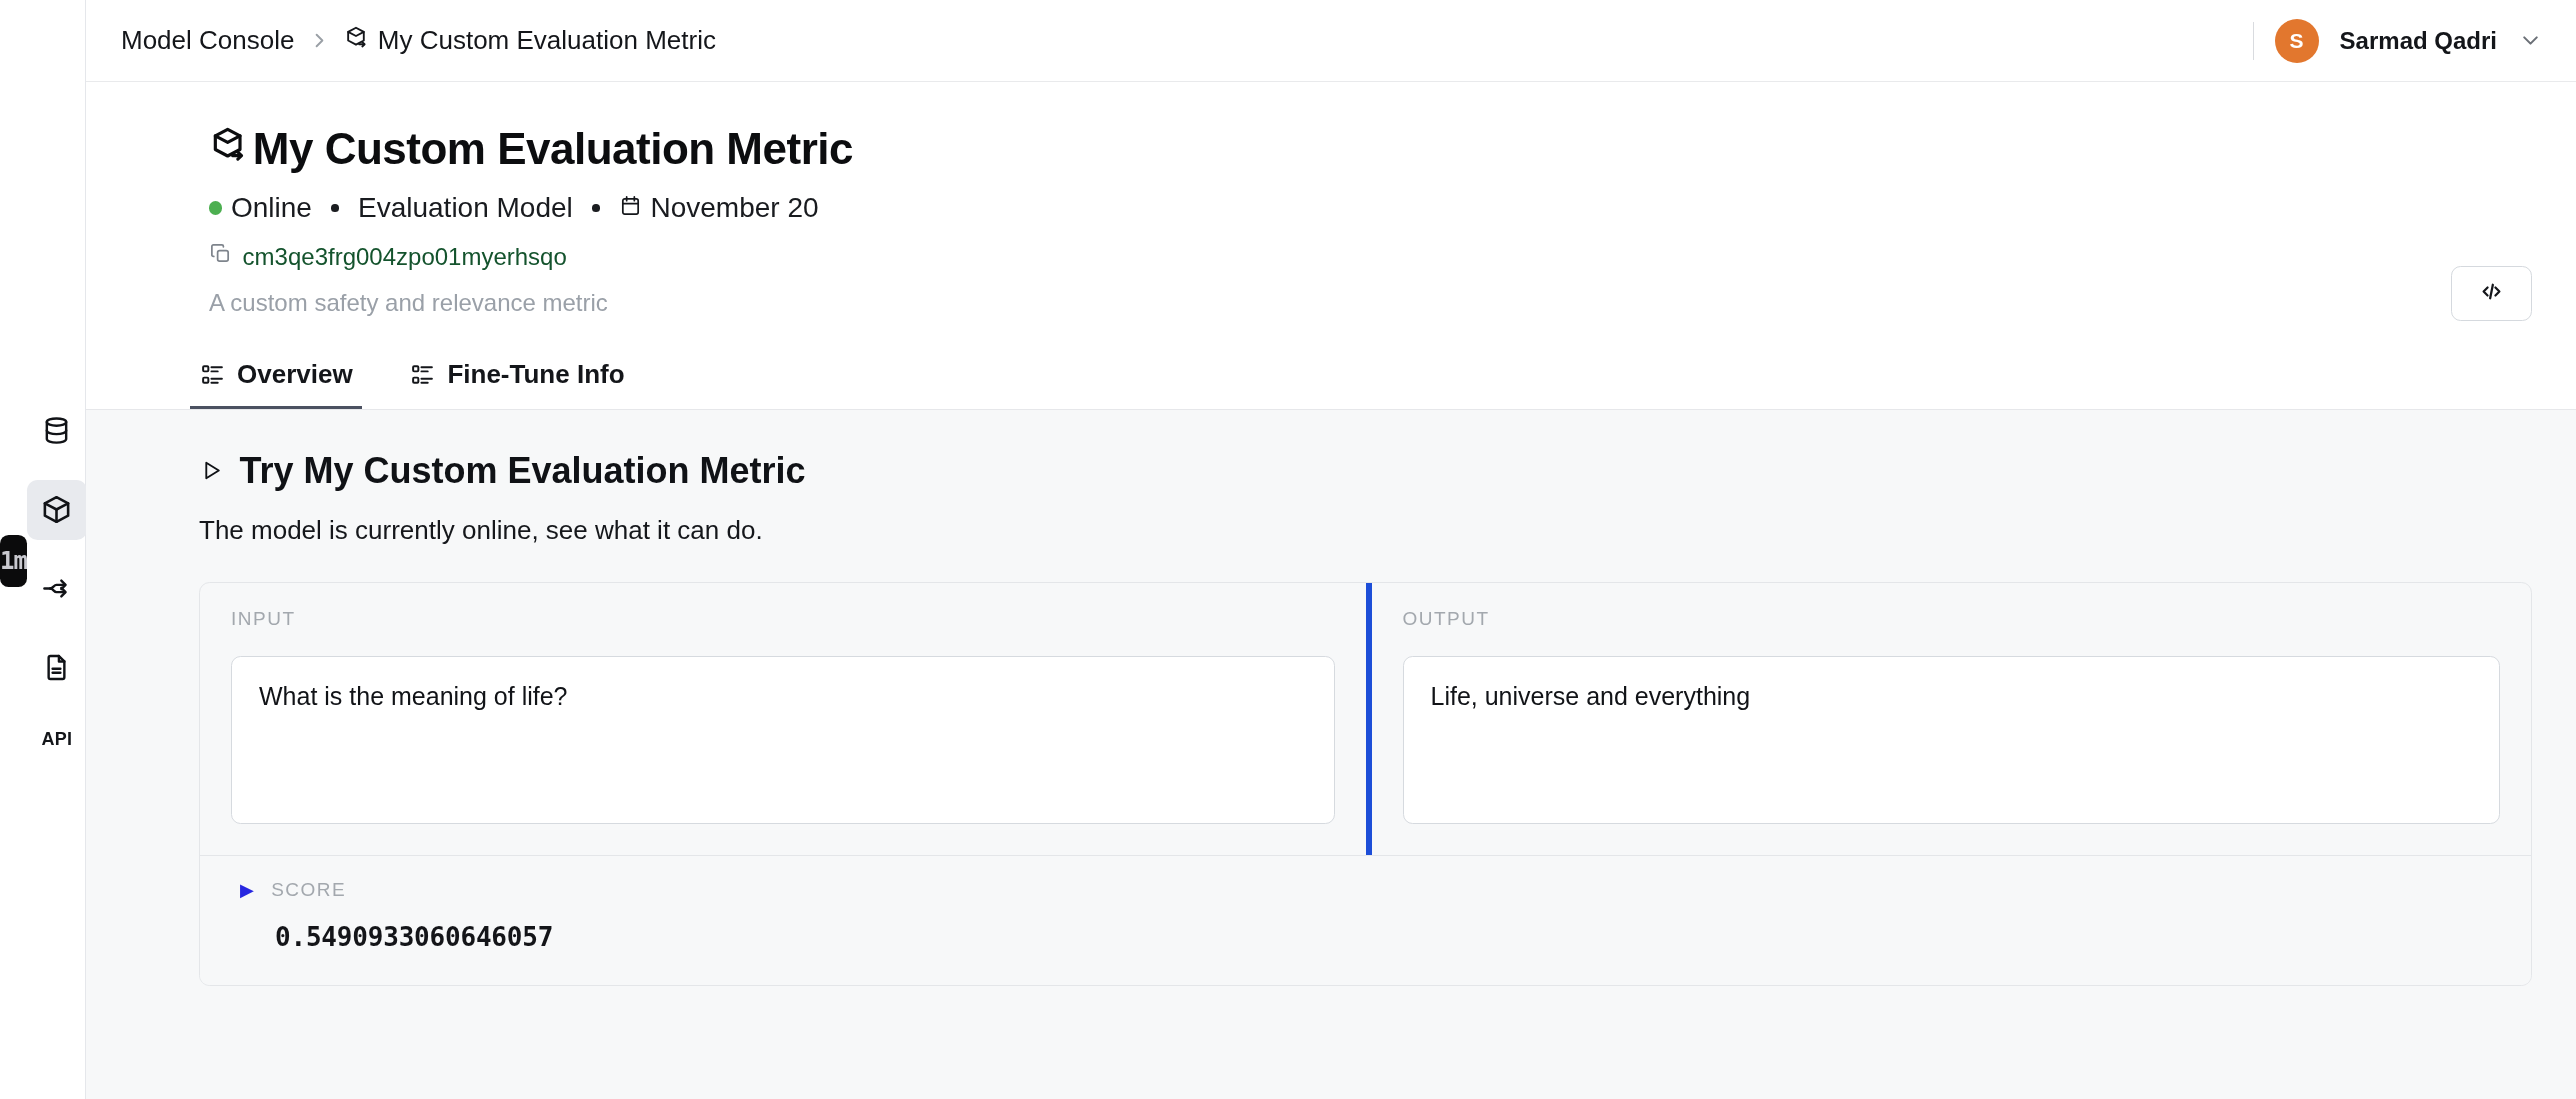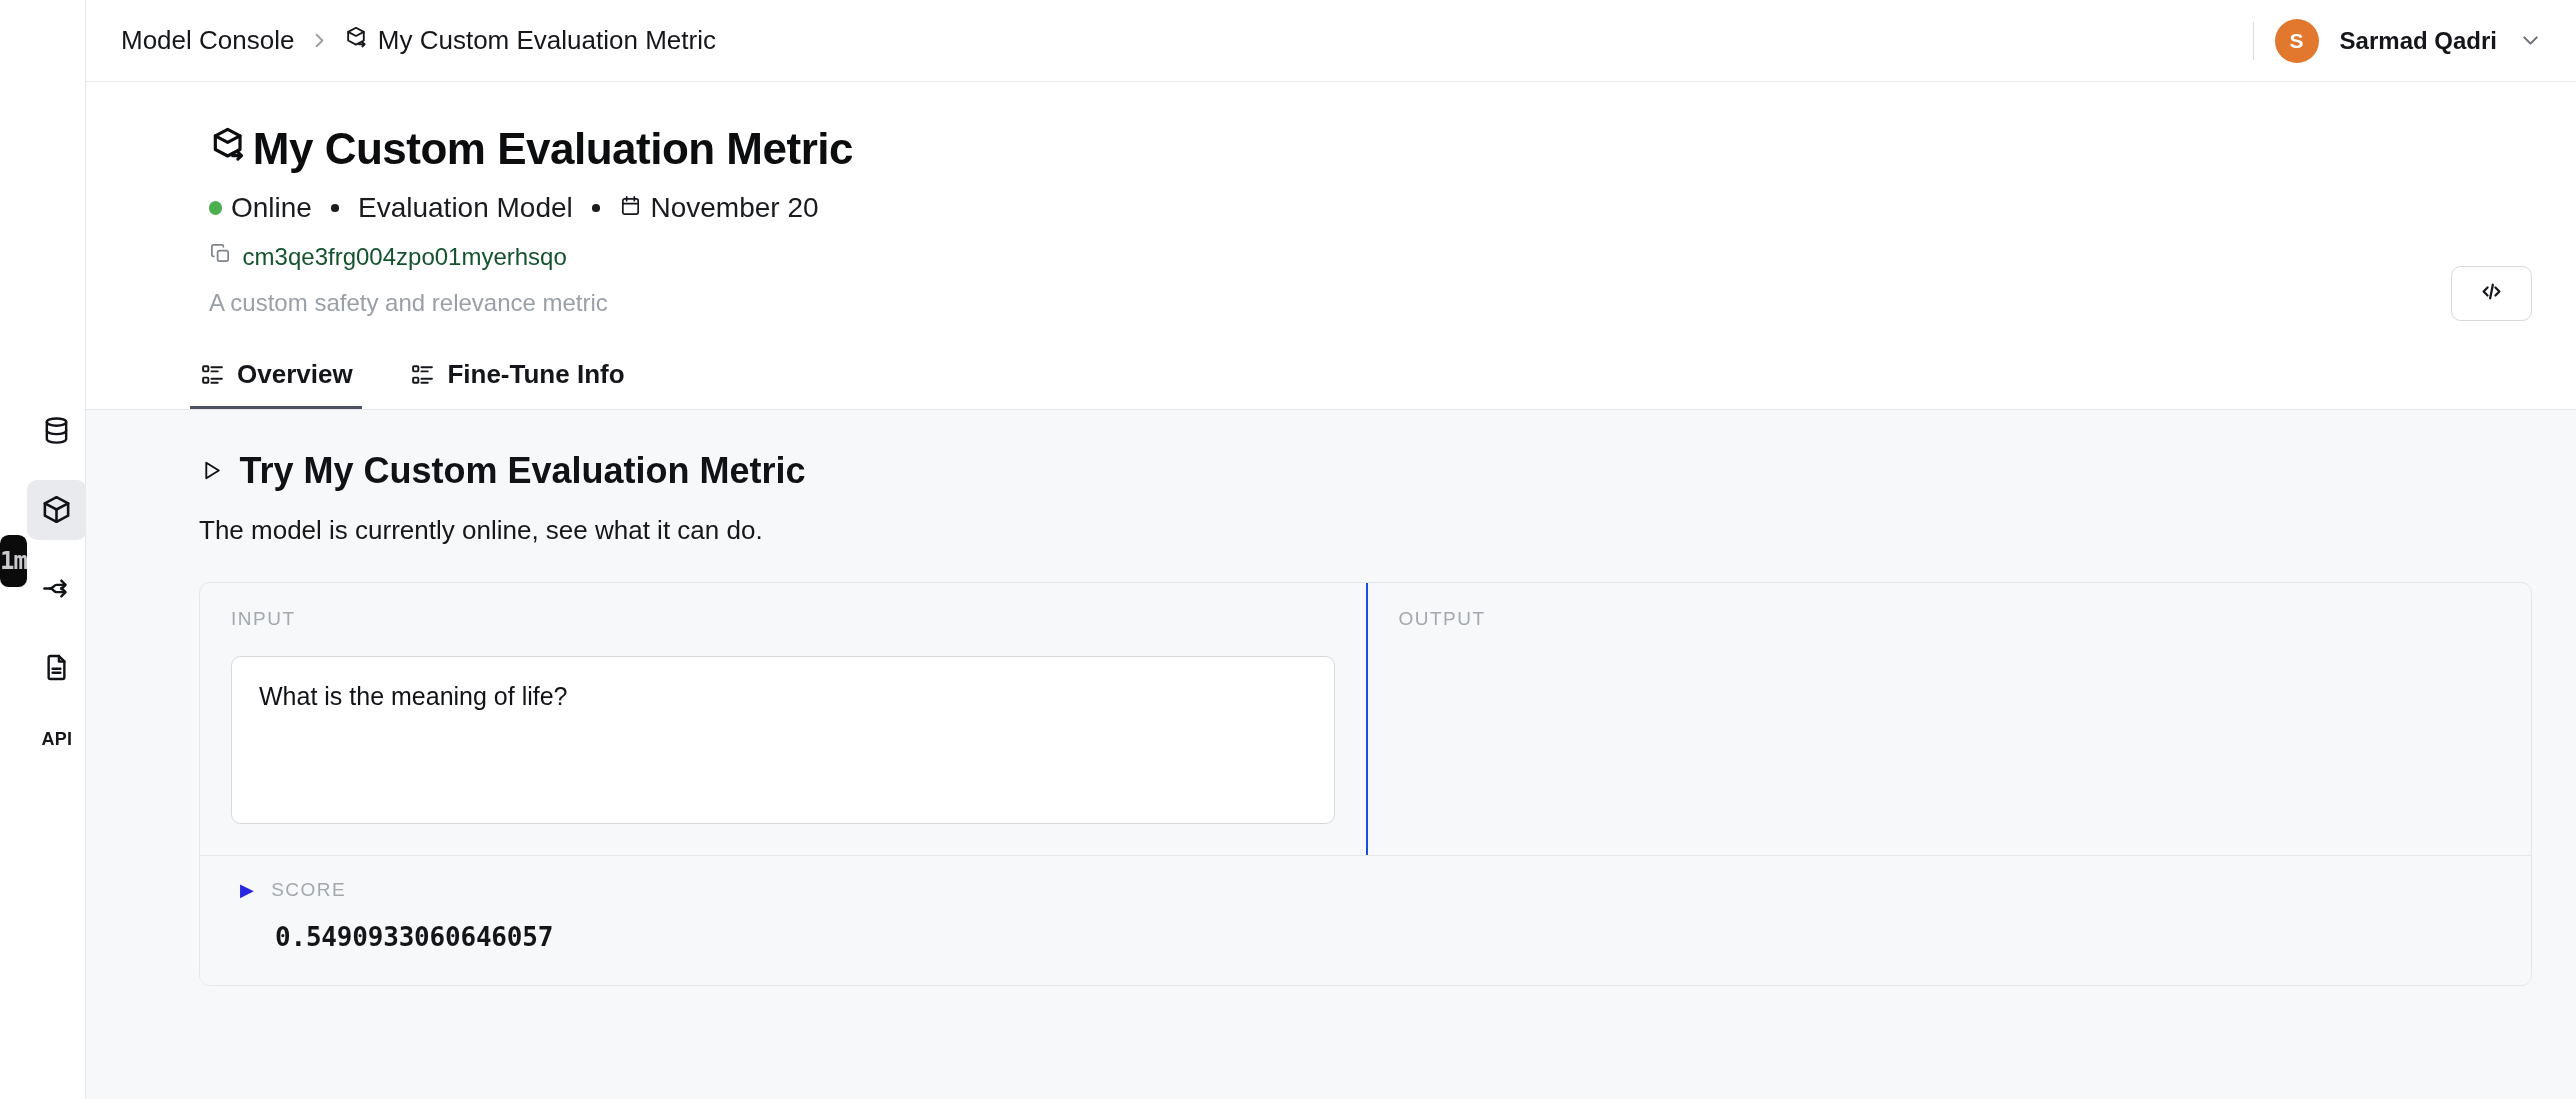--- a/index.html
+++ b/index.html
@@ -109,21 +109,21 @@
   .try-sub { margin-top: 23px; font-size: 26px; color: #15171b; }
 
   .panel {
     margin-top: 36px;
     border: 1px solid #e4e6e9; border-radius: 10.6px;
     background: #f7f8f9;
     overflow: hidden;
   }
   .io-row { display: flex; }
   .io-col { flex: 1 1 50%; padding: 25px 31px 31px 31px; min-width: 0; }
-  .io-col + .io-col { border-left: 2px solid #1d4ed8; }
+  .io-col + .io-col { border-left: 6px solid #1d4ed8; }
   .io-label { font-size: 19px; letter-spacing: 1.5px; color: #a3a8ae; font-family: "Liberation Sans", sans-serif; }
   .io-box {
     margin-top: 26px; height: 168px;
     background: #fff; border: 1px solid #d6dadf; border-radius: 9.6px;
     padding: 25px 27px; font-size: 25px; color: #111317;
   }
   .score-sec { border-top: 1px solid #e4e6e9; padding: 23px 31px 33px 40px; background: #f7f8f9; }
   .score-head { display: flex; align-items: center; gap: 17.3px; }
   .score-caret { color: #2727e0; font-size: 18px; line-height: 1; }
   .score-key { font-size: 19px; letter-spacing: 1.5px; color: #a3a8ae; }
@@ -323,20 +323,21 @@
       <div class="try-sub">The model is currently online, see what it can do.</div>
 
       <div class="panel">
         <div class="io-row">
           <div class="io-col">
             <div class="io-label">INPUT</div>
             <div class="io-box">What is the meaning of life?</div>
           </div>
           <div class="io-col">
             <div class="io-label">OUTPUT</div>
+            <div class="io-box">Life, universe and everything</div>
           </div>
         </div>
 
         <div class="score-sec">
           <div class="score-head">
             <span class="score-caret">▶</span>
             <span class="score-key">SCORE</span>
           </div>
           <div class="score-val">0.5490933060646057</div>
         </div>

